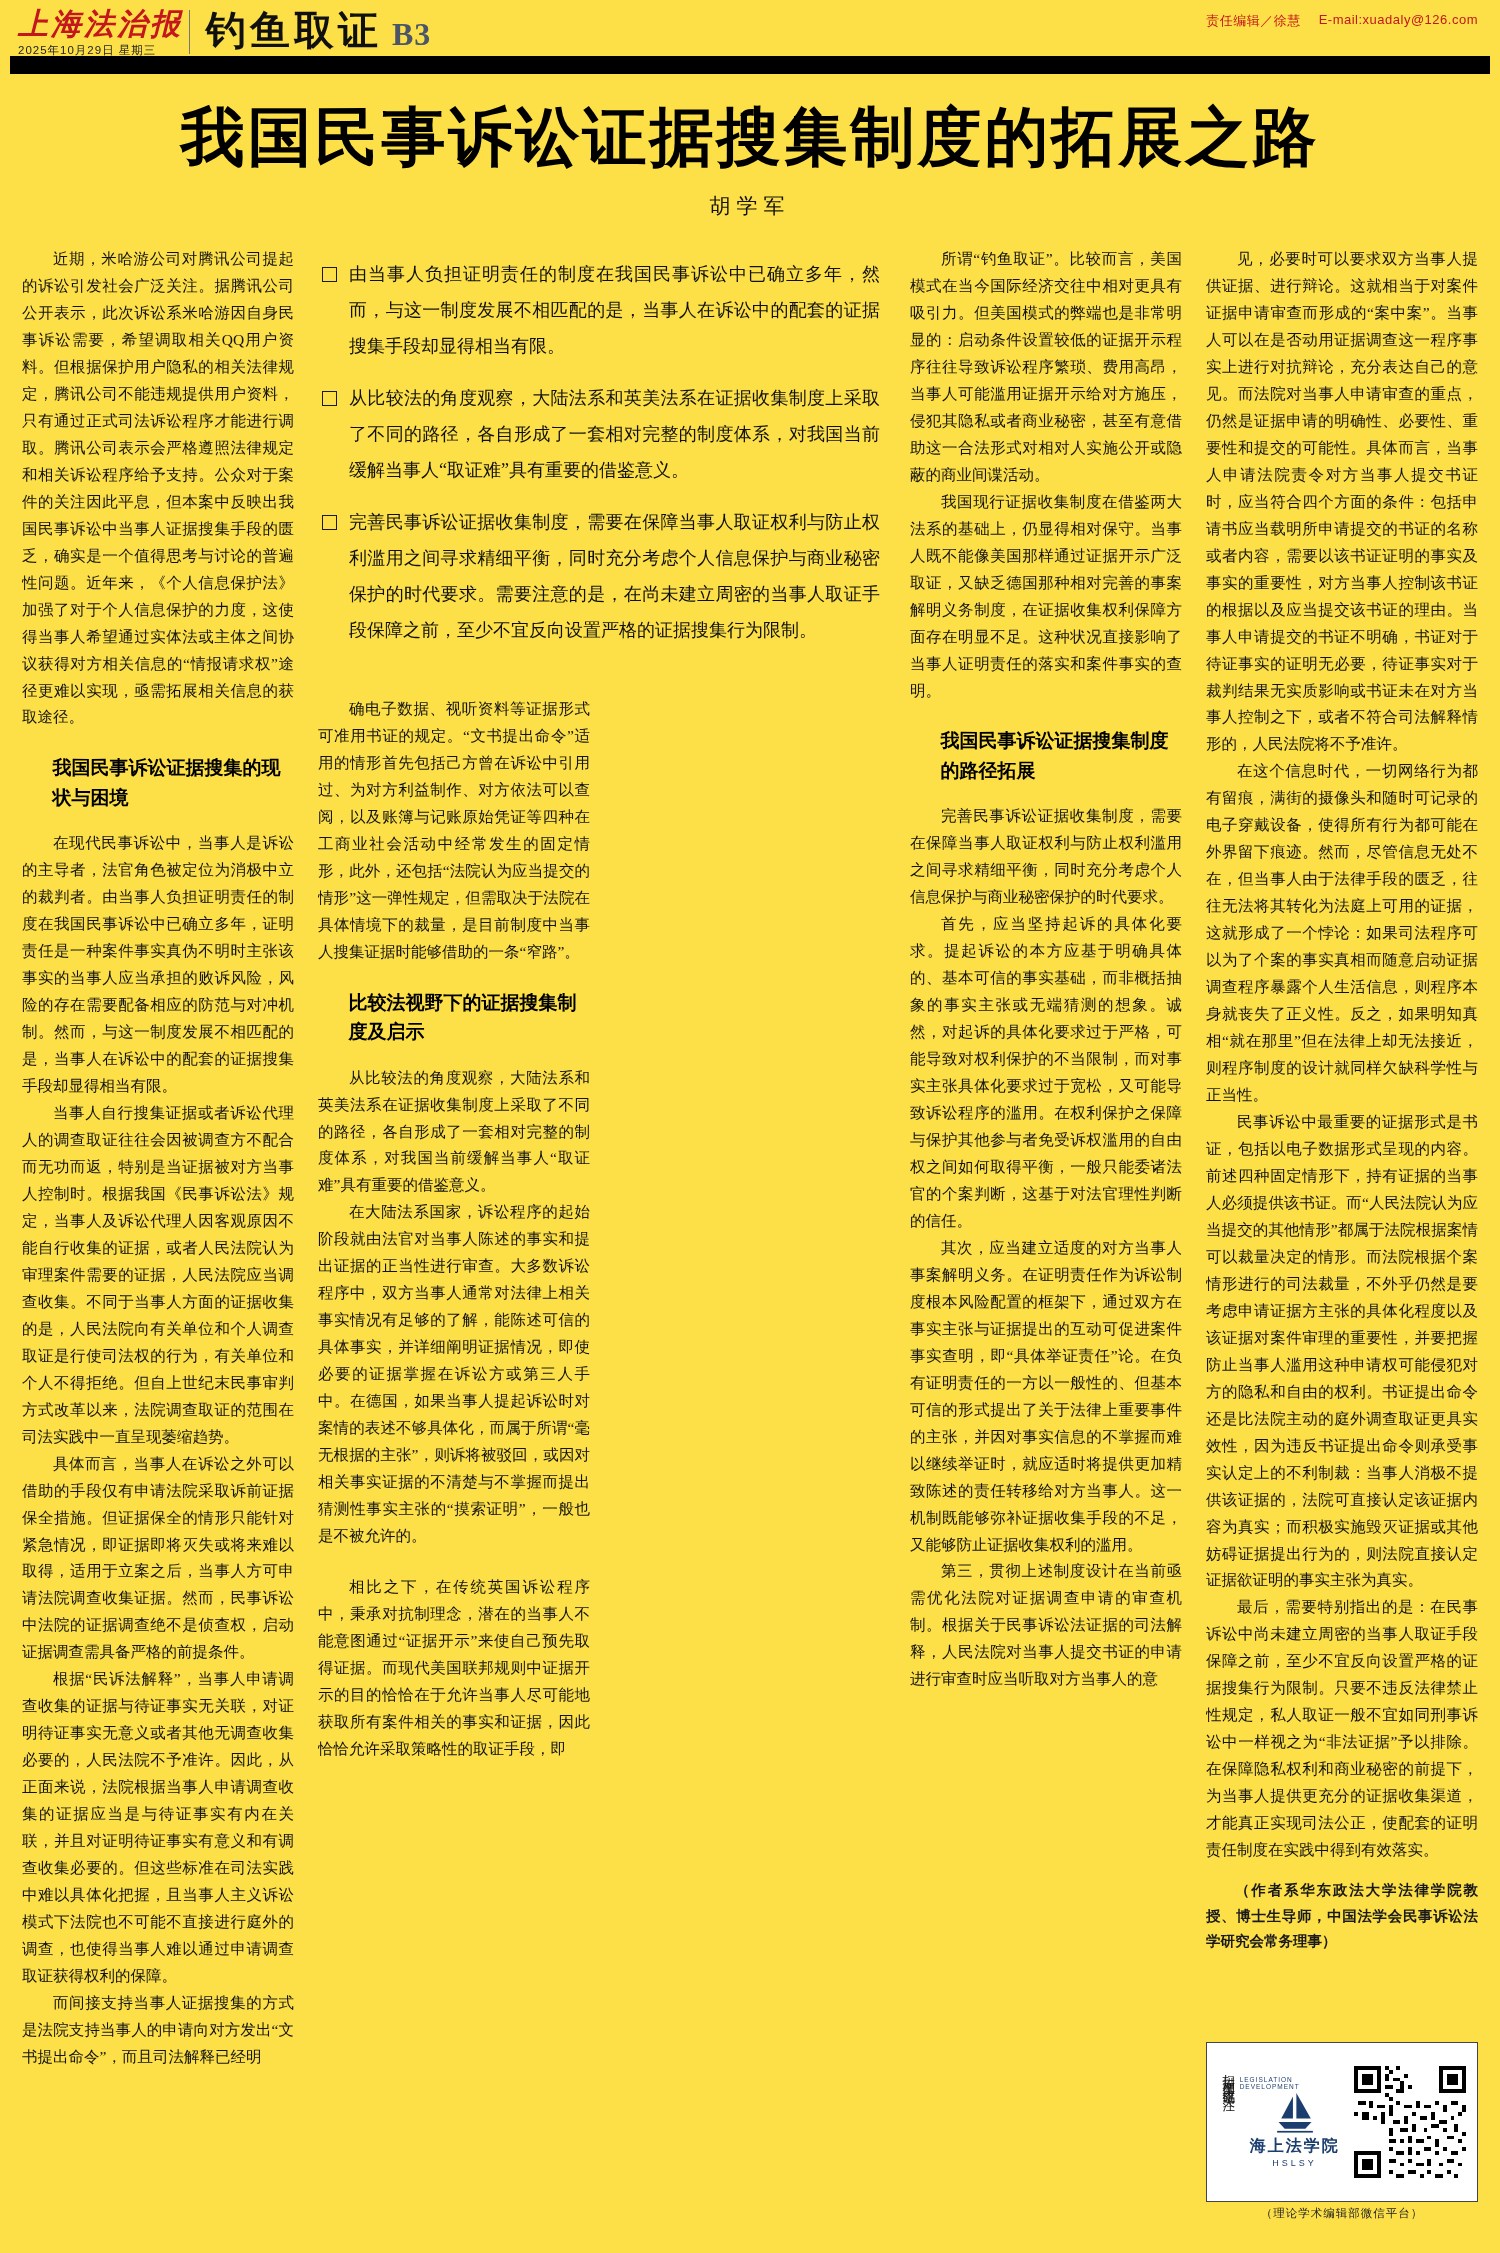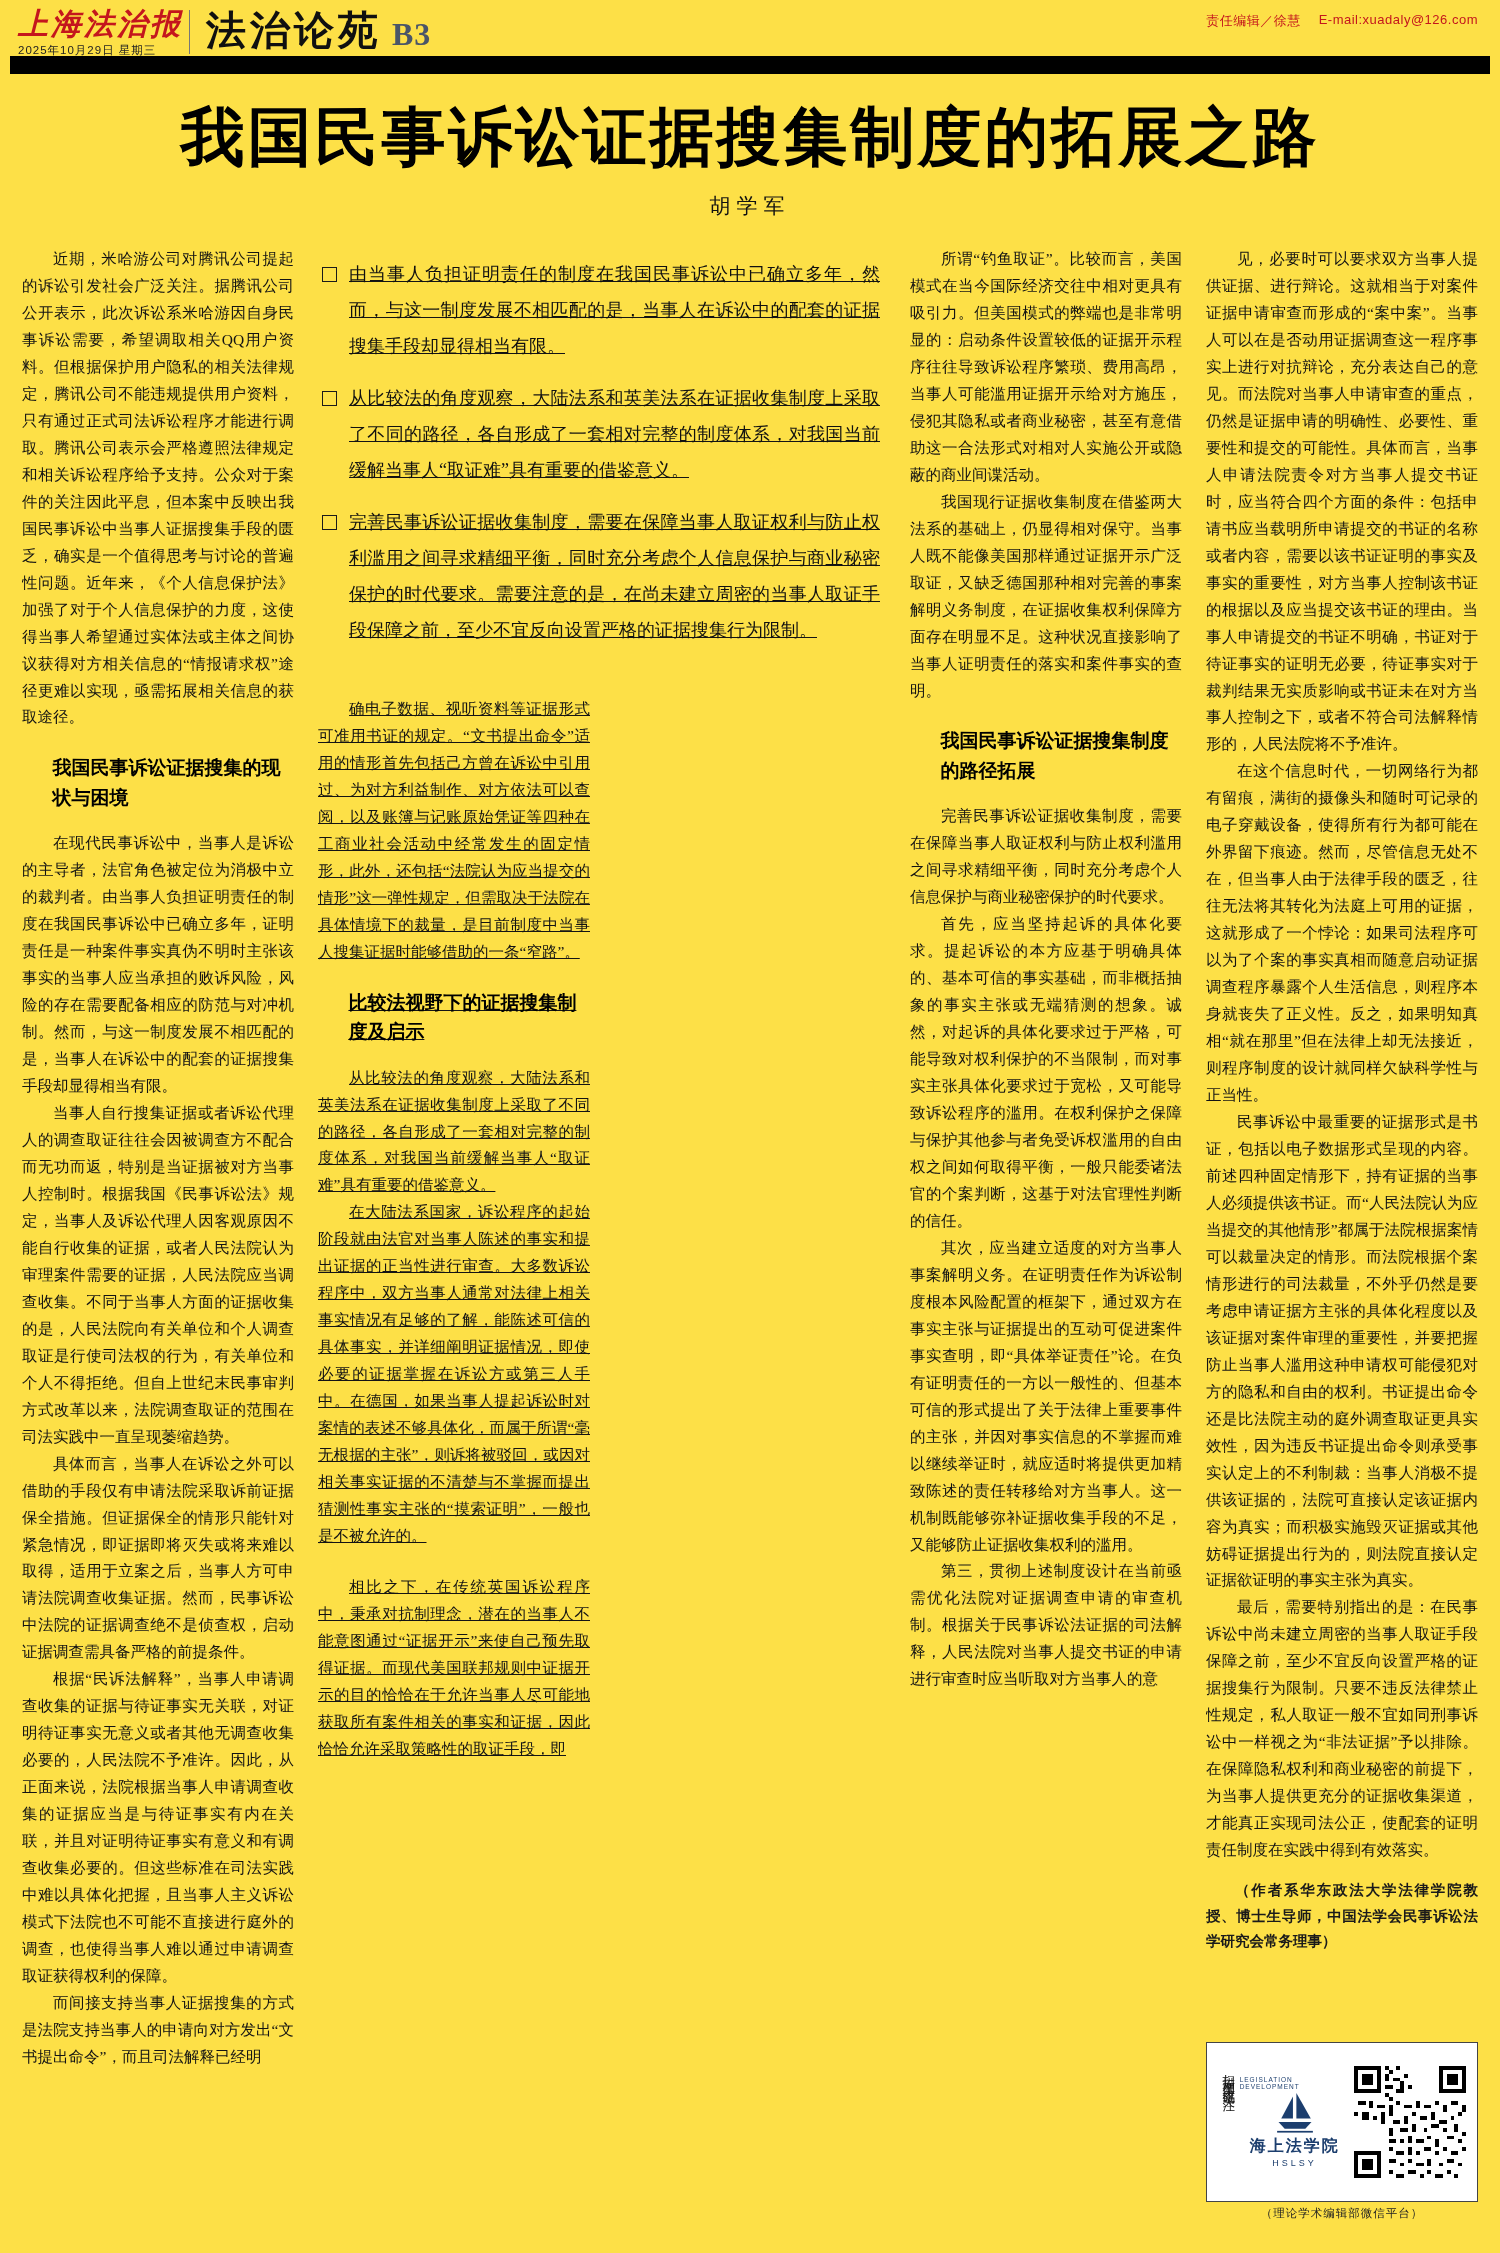--- a/index.html
+++ b/index.html
@@ -52,21 +52,21 @@
     text-align:center;font-size:21px;letter-spacing:6px;
     margin:14px 0 26px;color:#111;
   }
   
   .body-grid{
     display:flex;gap:24px;
     padding:0 22px;
     height:1975px;box-sizing:border-box;justify-content:space-between;
   }
   .col{width:272px;flex:none;overflow:hidden;}
-  .col-double{width:568px;flex:none;overflow:hidden;text-decoration:underline;}
+  .col-double{width:568px;flex:none;overflow:hidden;}
   .two-col{display:flex;gap:24px;flex-direction:column;}
   .two-col .col{width:272px;}
   .para{
     margin:0;font-size:15.5px;line-height:1.74;
     text-align:justify;text-indent:2em;color:#131313;
     font-family:"Liberation Serif", serif;
   }
   .crosshead{
     font-family:"Liberation Sans", sans-serif;
     font-size:19px;font-weight:bold;line-height:1.55;
@@ -120,21 +120,21 @@
 
 <div class="page">
 
   <header class="hdr">
     <div class="mast">
       <div class="mast-logo">上海法治报</div>
       <div class="mast-date">2025年10月29日 星期三</div>
     </div>
     <div class="vdiv"></div>
     <div class="sect-wrap">
-      <span class="sect-title">法治论苑</span>
+      <span class="sect-title">钓鱼取证</span>
       <span class="page-no">B3</span>
     </div>
     <div class="editor">
       <span>责任编辑／徐慧</span>
       <span>E-mail:xuadaly@126.com</span>
     </div>
   </header>
 
   <div class="black-bar"></div>
 

